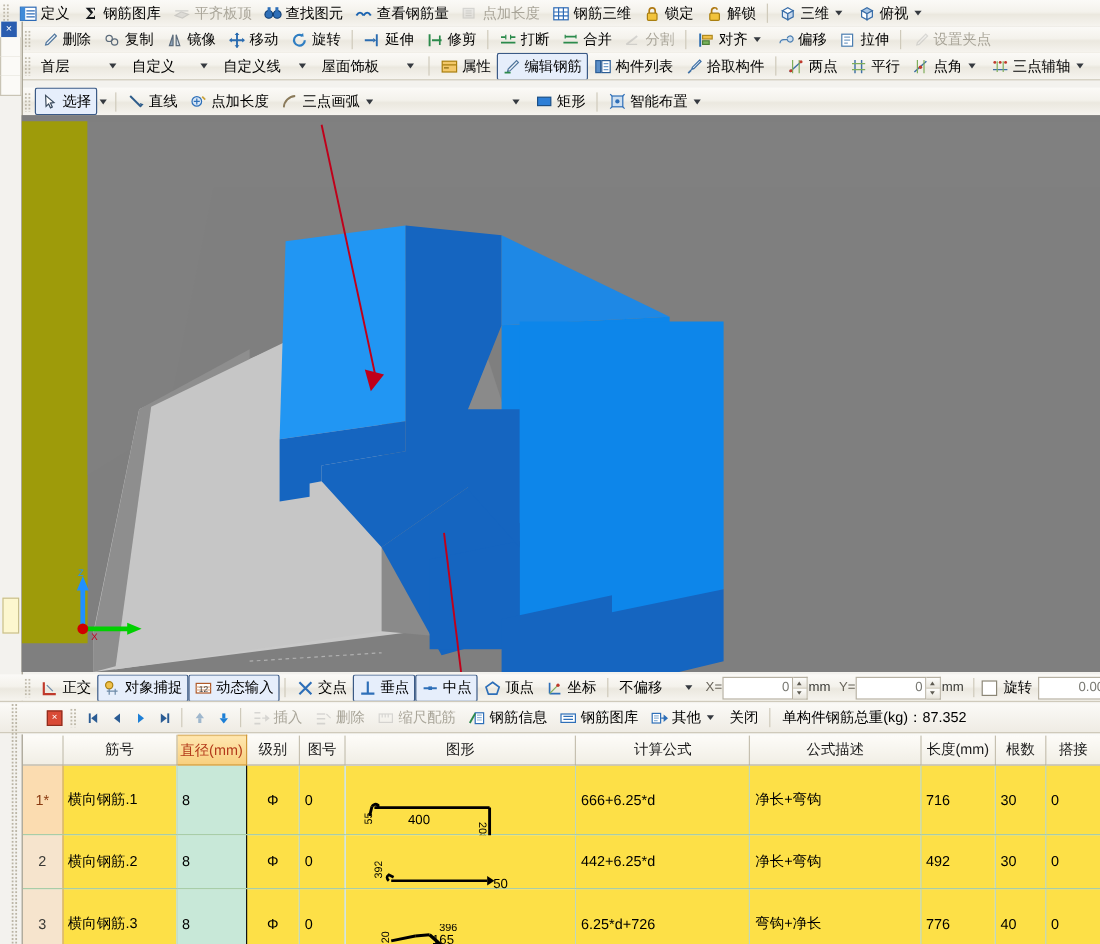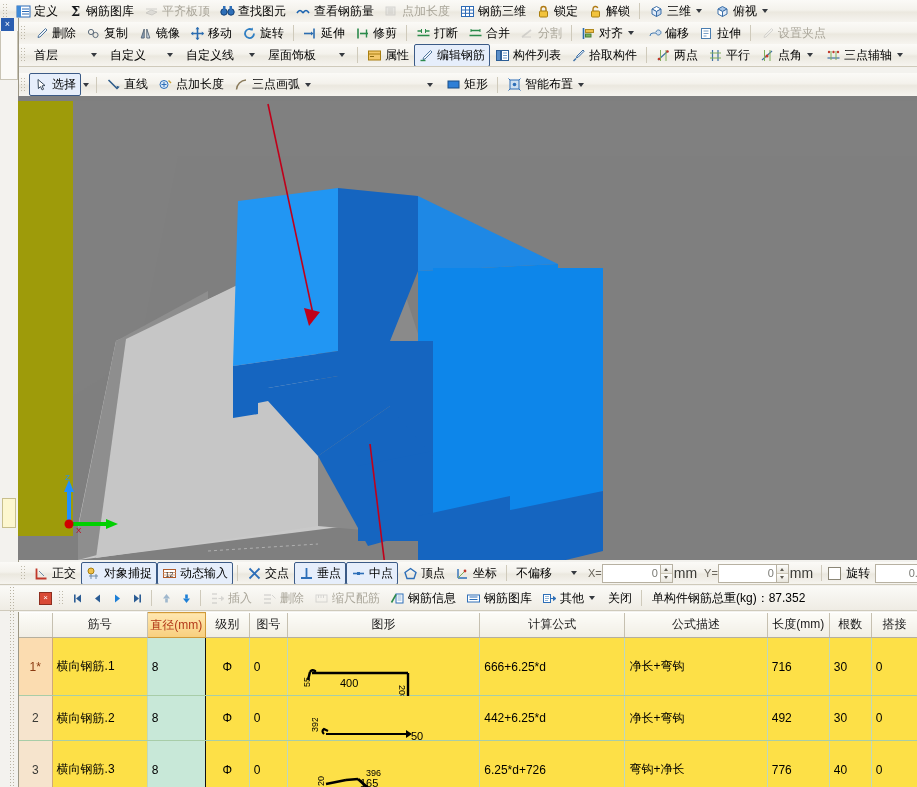--- a/index.html
+++ b/index.html
@@ -73,21 +73,21 @@
     width:55px;height:17px;border:1px solid #b7b1a2;background:#fff;
     display:inline-flex;align-items:center;justify-content:flex-end;
     padding-right:2px;font-size:11px;color:#7a7a74;flex:none;
   }
   .spin{width:11px;height:17px;flex:none;display:flex;flex-direction:column;border:1px solid #b7b1a2;border-left:none;}
   .spin i{flex:1;display:block;background:linear-gradient(to bottom,#fdfdfb,#e8e5dc);position:relative;}
   .spin i:first-child{border-bottom:1px solid #cdc8b9;}
   .spin i::after{content:"";position:absolute;left:3px;top:3px;border-left:2px solid transparent;border-right:2px solid transparent;}
   .spin i:first-child::after{border-bottom:3px solid #5d5a51;}
   .spin i:last-child::after{border-top:3px solid #5d5a51;top:2px;}
-  .unit{font-size:14px;color:#3a3a36;margin:0 4px 0 1px;}
+  .unit{font-size:11px;color:#3a3a36;margin:0 4px 0 1px;}
   .eq{font-size:11px;color:#6a665c;margin-left:3px;}
   .chk{width:11px;height:11px;border:1px solid #8b8676;background:#fff;margin:0 5px 0 2px;flex:none;}
 
   
   #rebarbar{position:absolute;left:0;top:586px;width:917px;height:24px;display:flex;align-items:center;
     background:linear-gradient(to bottom,#fbfaf7,#efece4);border-bottom:1px solid #cfcabb;padding-left:35px;}
   #rbclose{width:11px;height:11px;background:#d94a36;border:1px solid #8e2e1f;color:#fff;font-size:8px;line-height:10px;text-align:center;margin:0 4px 0 4px;flex:none;}
   .navbtn{width:20px;height:18px;display:flex;align-items:center;justify-content:center;flex:none;}
   .tot{font-size:12px;margin-left:6px;}
 

